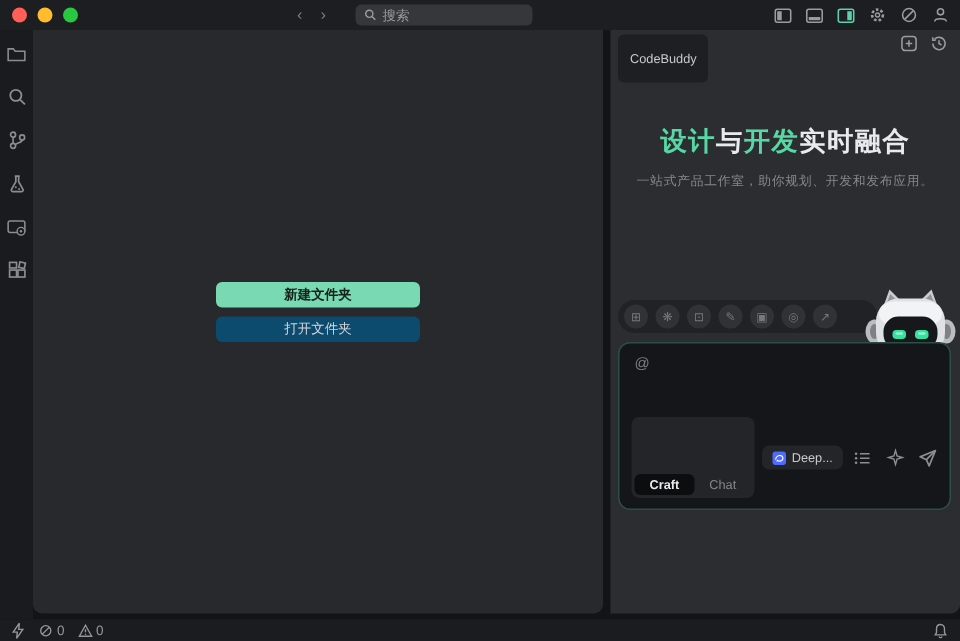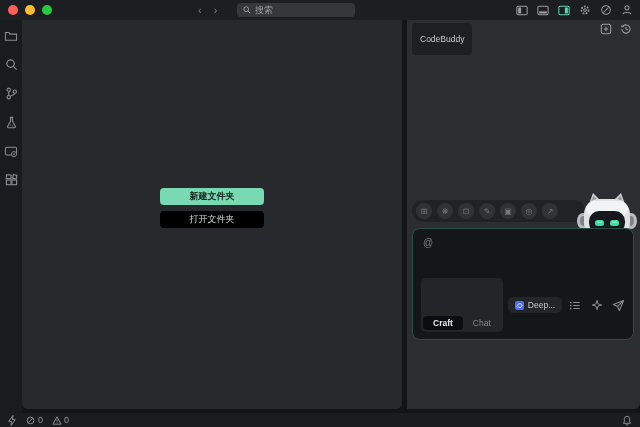--- a/index.html
+++ b/index.html
@@ -39,26 +39,26 @@
   .act-icon { width:15px; height:15px; color:#8a8d92; display:flex; align-items:center; justify-content:center; }
 
   
   .editor {
     position:absolute; left:22px; top:20px; width:380px; height:389px;
     background:#27292d; border-radius:0 0 6px 6px;
     display:flex; flex-direction:column; align-items:center; justify-content:center; gap:6px;
   }
   .welcome-buttons { display:flex; flex-direction:column; gap:6px; margin-top:-14px; }
   .wbtn {
-    width:104px; height:17px; border:none; border-radius:4px;
+    width:136px; height:17px; border:none; border-radius:4px;
     font-family:"Liberation Sans", sans-serif; font-size:9px; cursor:pointer;
     display:flex; align-items:center; justify-content:center;
   }
   .wbtn.primary { background:#79d9b2; color:#17231d; font-weight:bold; }
-  .wbtn.secondary { background:#000000; color:#d4d6d9; }
+  .wbtn.secondary { background:#0c4a6e; color:#d4d6d9; }
 
   
   .rightpanel {
     position:absolute; left:407px; top:20px; width:233px; height:389px;
     background:#2b2d31; border-radius:0 0 6px 0;
   }
   .rp-header { position:absolute; left:0; top:0; width:100%; height:20px; }
   .cb-tab {
     position:absolute; left:5px; top:3px; background:#1d1f22; color:#c8cacd;
     font-size:8.5px; padding:11px 8px; border-radius:4px;
@@ -239,20 +239,24 @@
       </div>
       <div class="rp-hicon">
         <svg width="12" height="12" viewBox="0 0 14 14">
             <path d="M2.2 7 a4.8 4.8 0 1 0 1.4 -3.4 M2.2 2.2 v2.2 h2.2" fill="none" stroke="currentColor" stroke-width="1.2"></path>
             <path d="M7 4.5 V7 l2 1.2" fill="none" stroke="currentColor" stroke-width="1.2"></path>
           </svg>
       </div>
     </div>
   </div>
 
+  <div class="hero">
+    <h1><span class="accent">设计</span><span>与</span><span class="accent">开发</span><span>实时融合</span></h1>
+    <p>一站式产品工作室，助你规划、开发和发布应用。</p>
+  </div>
 
   <div class="tools-row">
     <div class="tool-circle">⊞</div>
     <div class="tool-circle">❋</div>
     <div class="tool-circle">⊡</div>
     <div class="tool-circle">✎</div>
     <div class="tool-circle">▣</div>
     <div class="tool-circle">◎</div>
     <div class="tool-circle">↗</div>
   </div>

